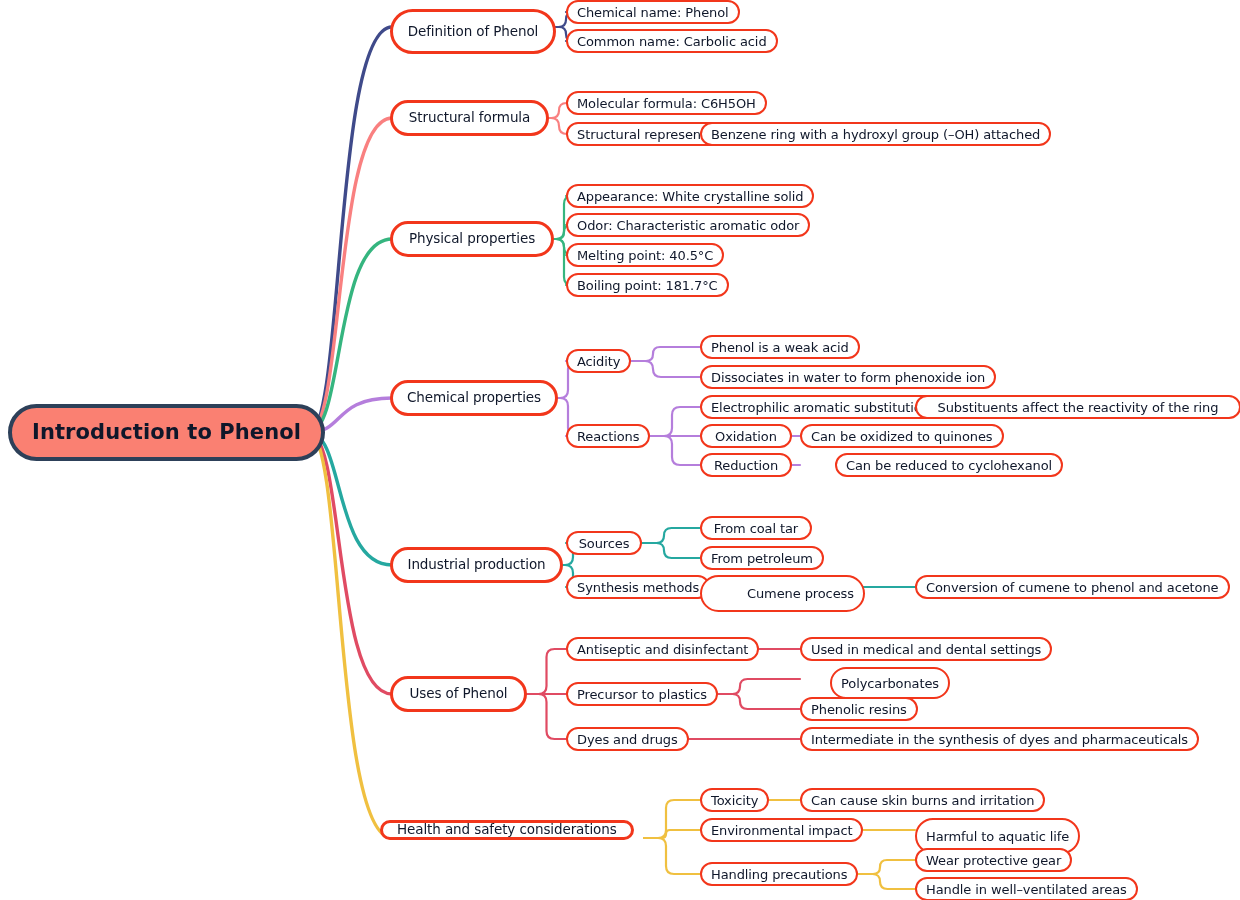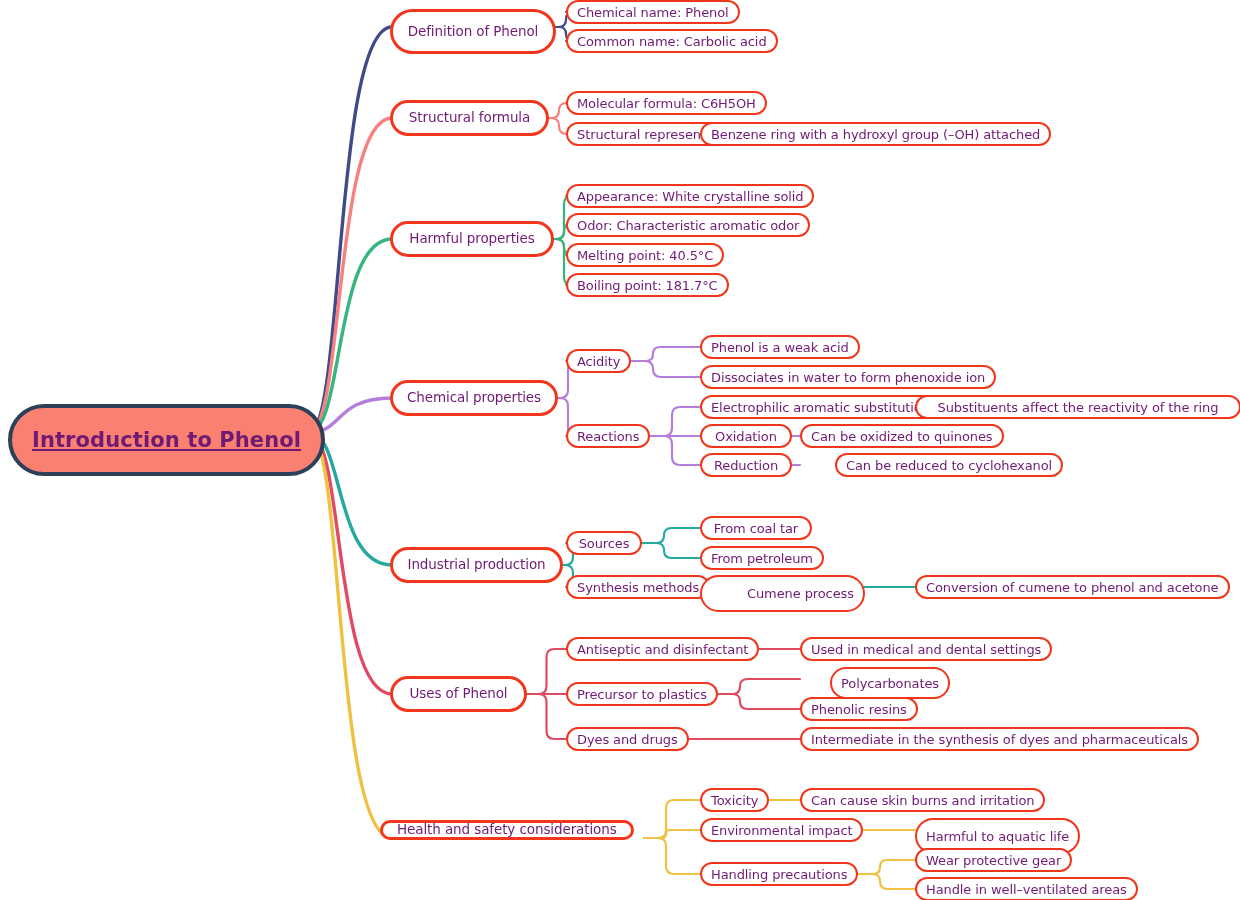--- a/index.html
+++ b/index.html
@@ -24,21 +24,21 @@
   }
   .node {
     position: absolute;
     box-sizing: border-box;
     display: flex;
     align-items: center;
     justify-content: center;
     background: #ffffff;
     border: 2px solid #f2361b;
     border-radius: 999px;
-    color: #701a75;
+    color: #0f172a;
     white-space: nowrap;
     line-height: 1;
     padding: 0 9px;
     height: 24px;
     font-size: 13px;
     letter-spacing: -0.1px;
   }
   .node.lvl1 {
     border-width: 3px;
     height: 36px;
@@ -101,21 +101,21 @@
       <path d="M309,432.5C343.86,432.5 333.9,838 392,838" fill="none" stroke="#f0c040" stroke-width="3.4" stroke-linecap="round" stroke-linejoin="round"></path>
       <path d="M644,838H658Q666,838 666,830V808Q666,800 674,800H700" fill="none" stroke="#f0c040" stroke-width="2.2" stroke-linecap="round" stroke-linejoin="round"></path>
       <path d="M769,800H800" fill="none" stroke="#f0c040" stroke-width="2.2" stroke-linecap="round" stroke-linejoin="round"></path>
       <path d="M644,838H662Q666,838 666,834V834Q666,830 670,830H700" fill="none" stroke="#f0c040" stroke-width="2.2" stroke-linecap="round" stroke-linejoin="round"></path>
       <path d="M863,830H915" fill="none" stroke="#f0c040" stroke-width="2.2" stroke-linecap="round" stroke-linejoin="round"></path>
       <path d="M644,838H658Q666,838 666,846V866Q666,874 674,874H700" fill="none" stroke="#f0c040" stroke-width="2.2" stroke-linecap="round" stroke-linejoin="round"></path>
       <path d="M858,874H873Q880,874 880,867V867Q880,860 887,860H915" fill="none" stroke="#f0c040" stroke-width="2.2" stroke-linecap="round" stroke-linejoin="round"></path>
       <path d="M858,874H872.5Q880,874 880,881.5V881.5Q880,889 887.5,889H915" fill="none" stroke="#f0c040" stroke-width="2.2" stroke-linecap="round" stroke-linejoin="round"></path>
     </svg>
   <div id="nodes">
-      <div class="node root" style="left: 8px; top: 404px; min-width: 305px; height: 72px; text-decoration: underline;">
+      <div class="node root" style="left: 8px; top: 404px; min-width: 305px; height: 57px;">
         <span>Introduction to Phenol</span>
       </div>
       <div class="node lvl1" style="left: 390px; top: 9px; min-width: 166px; height: 45px;">
         <span>Definition of Phenol</span>
       </div>
       <div class="node" style="left: 566px; top: 0px; min-width: 148px; height: 24px;">
         <span>Chemical name: Phenol</span>
       </div>
       <div class="node" style="left: 566px; top: 29px; min-width: 186px; height: 24px;">
         <span>Common name: Carbolic acid</span>
@@ -126,21 +126,21 @@
       <div class="node" style="left: 566px; top: 91px; min-width: 187px; height: 24px;">
         <span>Molecular formula: C6H5OH</span>
       </div>
       <div class="node" style="left: 566px; top: 122px; min-width: 168px; height: 24px;">
         <span>Structural representation</span>
       </div>
       <div class="node" style="left: 700px; top: 122px; min-width: 330px; height: 24px;">
         <span>Benzene ring with a hydroxyl group (–OH) attached</span>
       </div>
       <div class="node lvl1" style="left: 390px; top: 221px; min-width: 164px; height: 36px;">
-        <span>Harmful properties</span>
+        <span>Physical properties</span>
       </div>
       <div class="node" style="left: 566px; top: 184px; min-width: 234px; height: 24px;">
         <span>Appearance: White crystalline solid</span>
       </div>
       <div class="node" style="left: 566px; top: 213px; min-width: 234px; height: 24px;">
         <span>Odor: Characteristic aromatic odor</span>
       </div>
       <div class="node" style="left: 566px; top: 243px; min-width: 156px; height: 24px;">
         <span>Melting point: 40.5°C</span>
       </div>

